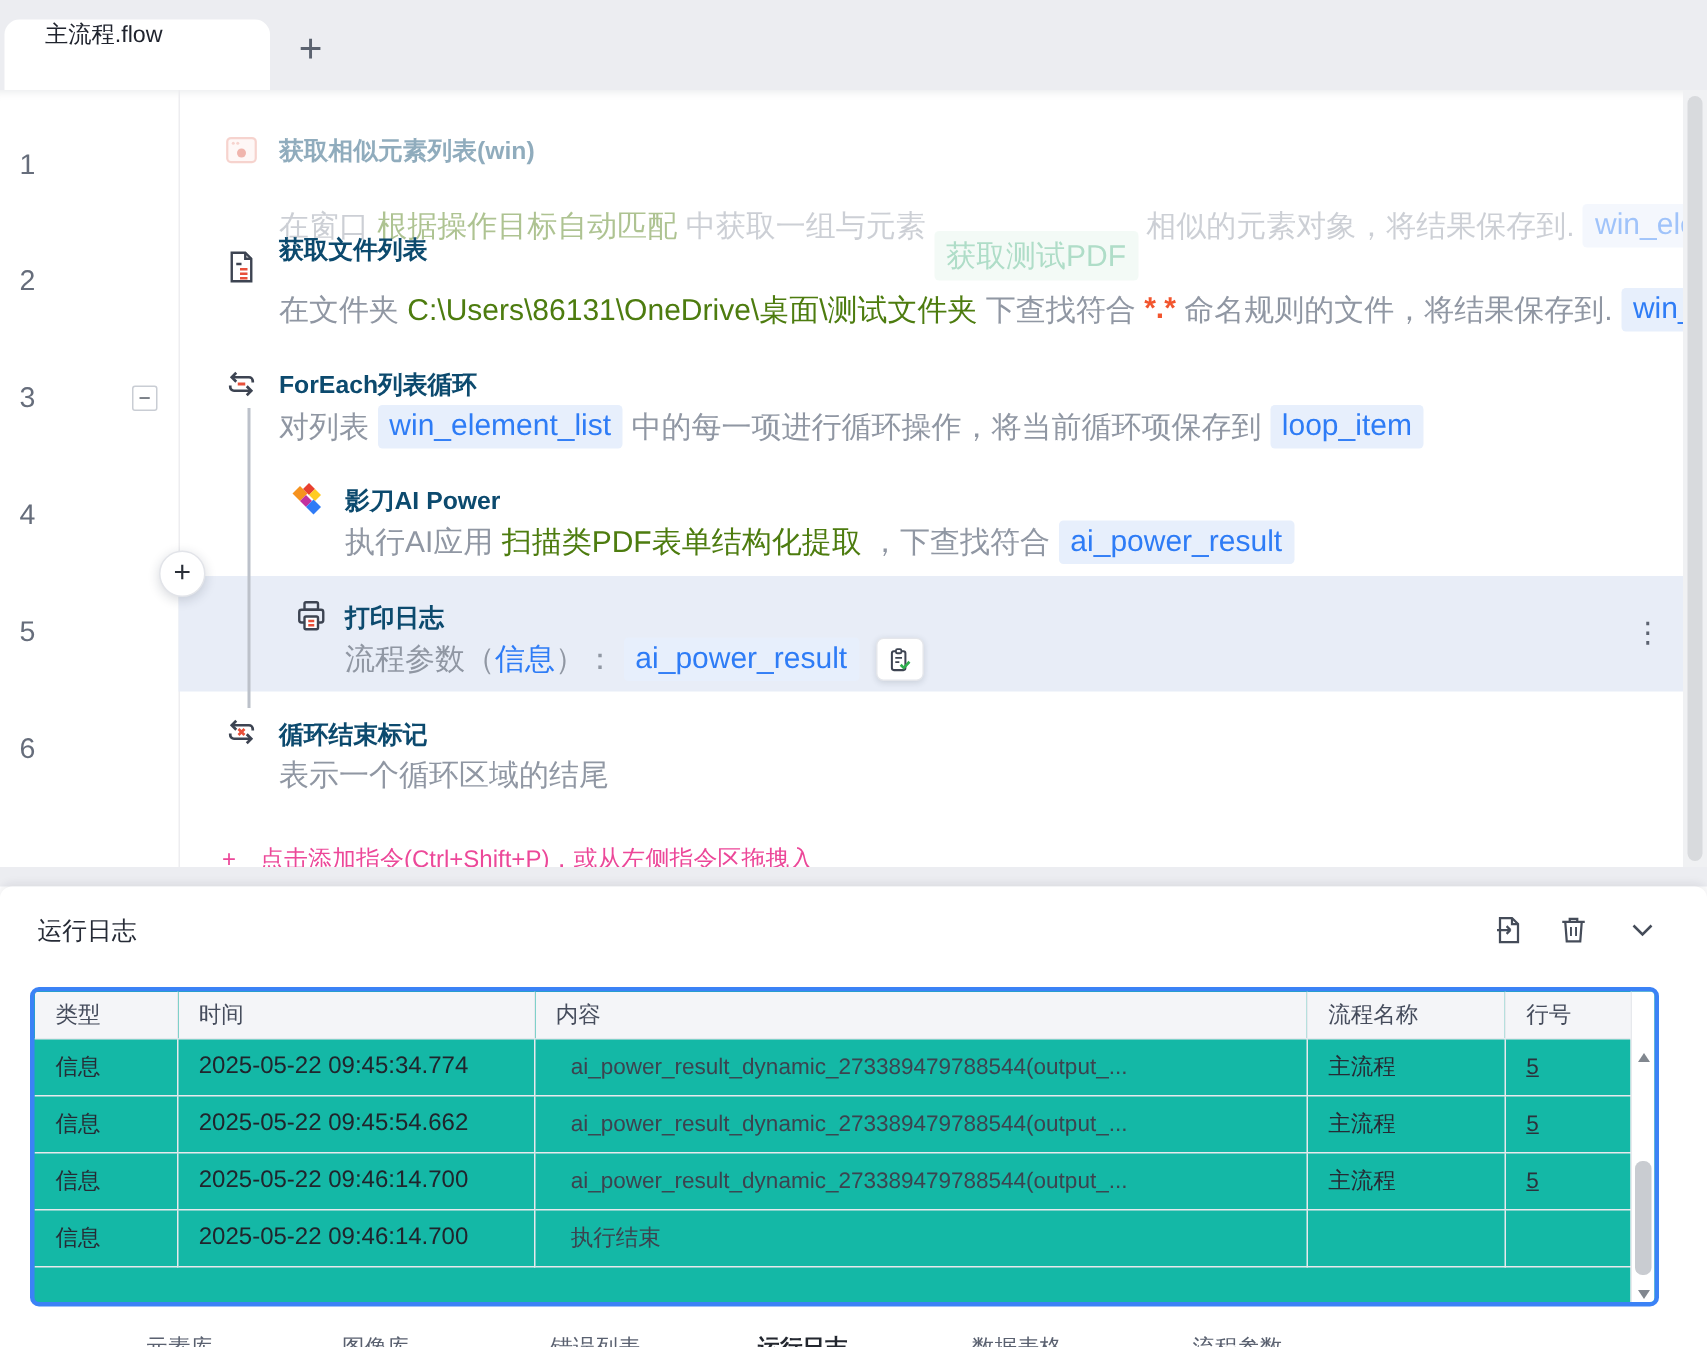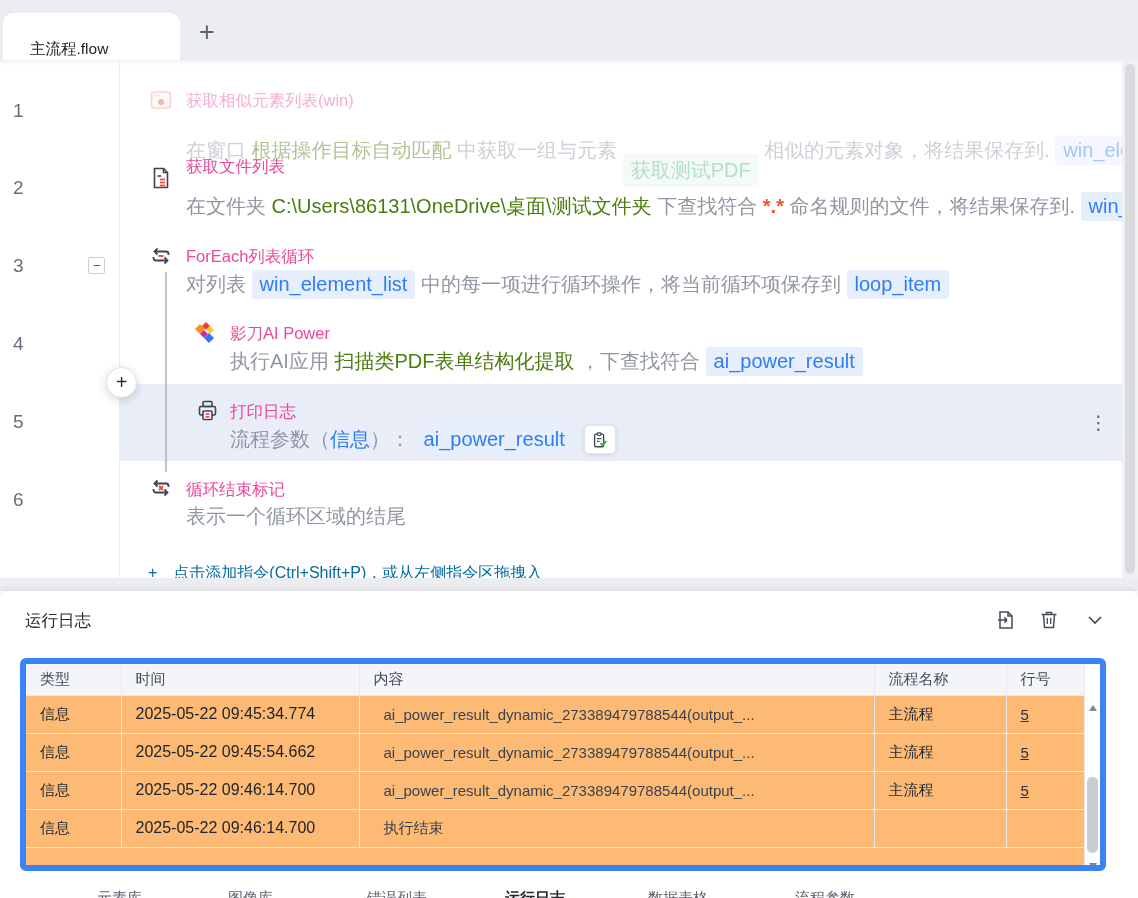--- a/index.html
+++ b/index.html
@@ -2,21 +2,21 @@
 <html><head>
 <meta charset="utf-8">
 <style>
   * { margin:0; padding:0; box-sizing:border-box; }
   html,body { width:1138px; height:898px; overflow:hidden; background:#fff;
     font-family:"Liberation Sans","DejaVu Sans",sans-serif; }
 
   
   #tabbar { position:absolute; left:0; top:0; width:1138px; height:60px; background:#ecedf1; }
   #active-tab { position:absolute; left:3px; top:13px; width:177px; height:47px; background:#fff;
-    border-radius:10px 10px 0 0; display:flex; align-items:flex-end; padding-left:27px;
+    border-radius:10px 10px 0 0; display:flex; align-items:flex-start; padding-left:27px;
     font-size:15.5px; color:#20242e; }
   #add-tab { position:absolute; left:192px; top:17px; width:30px; height:30px; font-size:27px;
     color:#5c6370; display:flex; align-items:center; justify-content:center; font-weight:300; cursor:pointer;}
 
   
   #flow { position:absolute; left:0; top:60px; width:1138px; height:518px; background:#fff;
     overflow:hidden; box-shadow: inset 0 7px 7px -7px rgba(20,30,50,.12); }
   .gutter-line { position:absolute; left:119px; top:0; width:1px; height:518px; background:#ededf0; }
   .lnum { position:absolute; left:13px; width:26px; font-size:19px; color:#666d7b; }
   #collapse-box { position:absolute; left:88px; top:197px; width:17px; height:17px; background:#fff;
@@ -24,49 +24,49 @@
     text-align:center; cursor:pointer; }
   #insert-btn { position:absolute; left:106px; top:307px; width:31px; height:31px; border-radius:50%;
     background:#fff; border:1px solid #e2e4e9; box-shadow:0 2px 8px rgba(30,40,60,.18);
     color:#2a2f38; font-size:20px; display:flex; align-items:center; justify-content:center;
     cursor:pointer; z-index:6; }
   #selected-row { position:absolute; left:119px; top:324px; width:1003px; height:77px; background:#e8edf7; z-index:1; }
   #loop-connector { position:absolute; left:165px; top:212px; width:2px; height:200px; background:#bcc1ca; z-index:2; }
 
   .step { position:absolute; z-index:3; }
   .sicon { position:absolute; width:24px; height:24px; }
-  .stitle { position:absolute; white-space:nowrap; font-size:16.5px; font-weight:400; color:#ec4899; }
+  .stitle { position:absolute; white-space:nowrap; font-size:16.5px; font-weight:700; color:#0c4a6e; }
   .sdesc { position:absolute; white-space:pre; font-size:20px; color:#9097a3; display:flex; align-items:center; }
   .seg { white-space:pre; }
   .seg.link { color:#4d7c0f; }
   .seg.blue { color:#2e7cf6; }
   .seg.orange { color:#f2552e; font-weight:700; }
   .seg.chip { color:#2e7cf6; background:#e7effc; border-radius:3px; padding:3px 8px; }
   .seg.chip-green { color:#4fb586; background:#e6f6ec; border-radius:3px; padding:3px 8px;margin-top:40px; }
   .disabled { opacity:.45; }
   #viewlog-btn { display:inline-flex; align-items:center; justify-content:center; width:32px; height:29px;
     margin-left:11px; background:#fff; border:1px solid #e4e6eb; border-radius:5px;
     box-shadow:0 1px 4px rgba(30,40,60,.14); cursor:pointer; }
   #more-btn { position:absolute; left:1089px; top:351px; width:18px; height:24px; font-size:19px;
     color:#5b6270; z-index:4; cursor:pointer; text-align:center; }
-  #flow-hint { position:absolute; left:148px; top:503px; white-space:nowrap; font-size:16px; color:#0369a1; }
+  #flow-hint { position:absolute; left:148px; top:503px; white-space:nowrap; font-size:16px; color:#ec4899; }
   #flow-hint .plus { margin-right:16px; }
   #flow-scroll { position:absolute; left:1122px; top:0; width:16px; height:518px; background:#f0f1f3; z-index:7;}
   #flow-thumb { position:absolute; left:3px; top:4px; width:10px; height:510px; background:#d8dadd; border-radius:5px; }
 
   
   #gap { position:absolute; left:0; top:578px; width:1138px; height:13px; background:#ecedf1; }
   #logpanel { position:absolute; left:0; top:591px; width:1138px; height:307px; background:#fff;
     border-radius:8px 8px 0 0; box-shadow:0 -2px 6px rgba(20,30,50,.08); }
   #log-title { position:absolute; left:25px; top:19px; font-size:16.5px; color:#262b36; }
   .hicon { position:absolute; top:18px; width:22px; height:22px; cursor:pointer; }
 
   
   #logtable-wrap { position:absolute; left:20px; top:67px; width:1086px; height:213px;
-    border:6px solid #3b82f6; border-radius:6px; background:#fdba74; overflow:hidden; }
+    border:3px solid #3b82f6; border-radius:6px; background:#14b8a6; overflow:hidden; }
   table { border-collapse:collapse; table-layout:fixed; width:1070px; }
   th, td { border-right:1px solid #e7e9ed; border-bottom:1px solid #e7e9ed; text-align:left;
     padding:0 0 0 14px; overflow:hidden; white-space:nowrap; }
   th:last-child, td:last-child { border-right:none; }
   thead th { height:31px; background:#f4f5f8; color:#454c5c; font-size:15px; font-weight:400; }
   tbody td { height:38px; color:#262b35; font-size:15px; }
   td.time { font-size:16px; color:#20242c; }
   td.content { color:#3c434f;padding-left:24px; }
   .lineno-link { color:#2c323c; text-decoration:underline; cursor:pointer; }
   #table-scroll { position:absolute; right:0; top:0; width:16px; height:211px; background:#fff;

